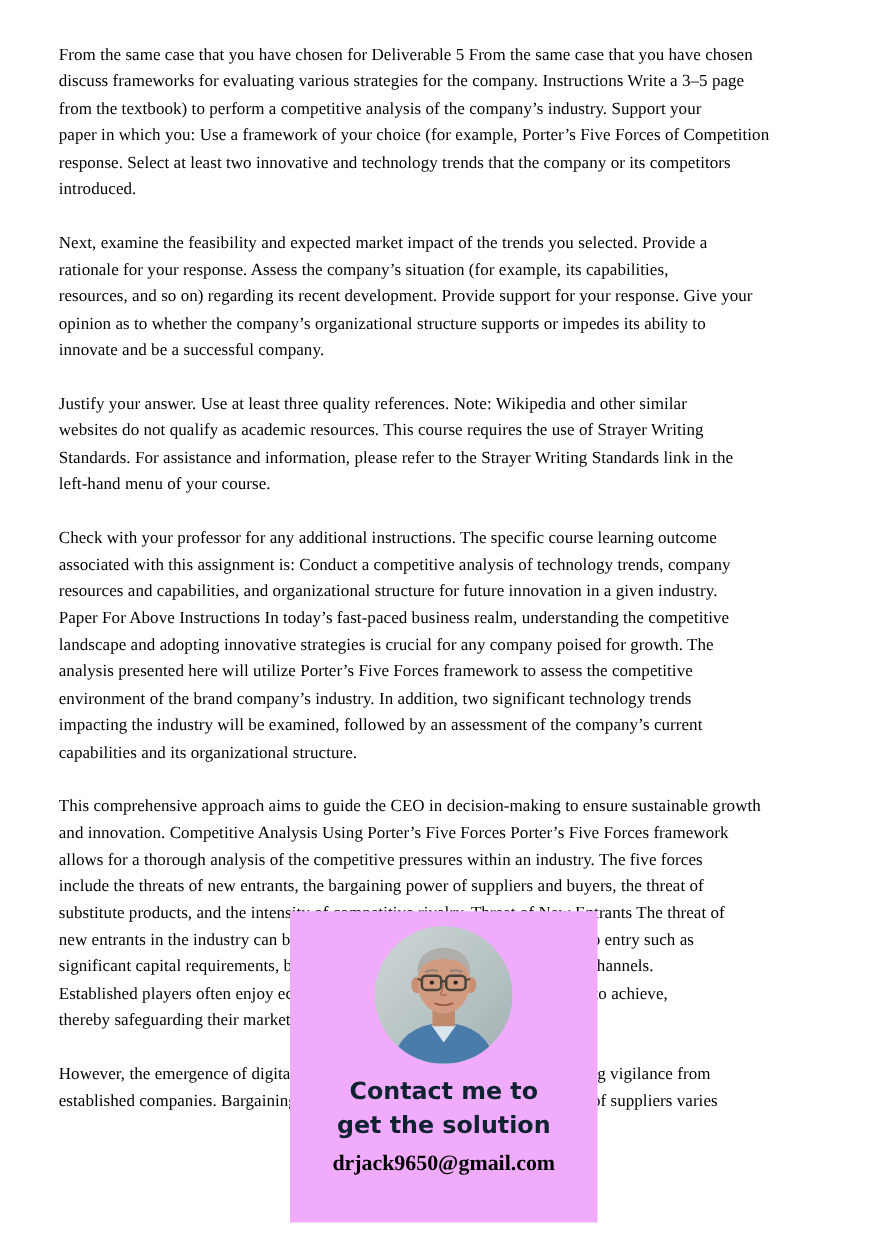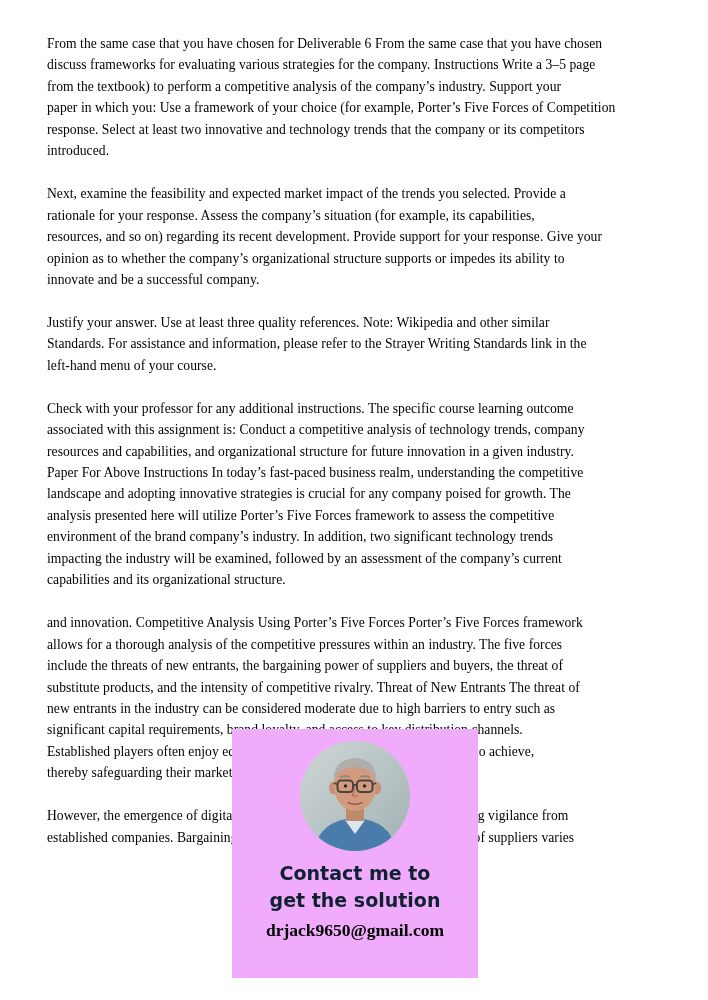--- a/index.html
+++ b/index.html
@@ -62,51 +62,53 @@
     text-align: center;
   }
 </style>
 </head>
 <body>
 
 <div class="page">
 
   <div class="doc" id="doc">
       <div class="para">
-        <div class="line">From the same case that you have chosen for Deliverable 6 From the same case that you have chosen</div>
+        <div class="line">From the same case that you have chosen for Deliverable 5 From the same case that you have chosen</div>
         <div class="line">discuss frameworks for evaluating various strategies for the company. Instructions Write a 3–5 page</div>
         <div class="line">from the textbook) to perform a competitive analysis of the company’s industry. Support your</div>
         <div class="line">paper in which you: Use a framework of your choice (for example, Porter’s Five Forces of Competition</div>
         <div class="line">response. Select at least two innovative and technology trends that the company or its competitors</div>
         <div class="line">introduced.</div>
       </div>
       <div class="para">
         <div class="line">Next, examine the feasibility and expected market impact of the trends you selected. Provide a</div>
         <div class="line">rationale for your response. Assess the company’s situation (for example, its capabilities,</div>
         <div class="line">resources, and so on) regarding its recent development. Provide support for your response. Give your</div>
         <div class="line">opinion as to whether the company’s organizational structure supports or impedes its ability to</div>
         <div class="line">innovate and be a successful company.</div>
       </div>
       <div class="para">
         <div class="line">Justify your answer. Use at least three quality references. Note: Wikipedia and other similar</div>
+        <div class="line">websites do not qualify as academic resources. This course requires the use of Strayer Writing</div>
         <div class="line">Standards. For assistance and information, please refer to the Strayer Writing Standards link in the</div>
         <div class="line">left-hand menu of your course.</div>
       </div>
       <div class="para">
         <div class="line">Check with your professor for any additional instructions. The specific course learning outcome</div>
         <div class="line">associated with this assignment is: Conduct a competitive analysis of technology trends, company</div>
         <div class="line">resources and capabilities, and organizational structure for future innovation in a given industry.</div>
         <div class="line">Paper For Above Instructions In today’s fast-paced business realm, understanding the competitive</div>
         <div class="line">landscape and adopting innovative strategies is crucial for any company poised for growth. The</div>
         <div class="line">analysis presented here will utilize Porter’s Five Forces framework to assess the competitive</div>
         <div class="line">environment of the brand company’s industry. In addition, two significant technology trends</div>
         <div class="line">impacting the industry will be examined, followed by an assessment of the company’s current</div>
         <div class="line">capabilities and its organizational structure.</div>
       </div>
       <div class="para">
+        <div class="line">This comprehensive approach aims to guide the CEO in decision-making to ensure sustainable growth</div>
         <div class="line">and innovation. Competitive Analysis Using Porter’s Five Forces Porter’s Five Forces framework</div>
         <div class="line">allows for a thorough analysis of the competitive pressures within an industry. The five forces</div>
         <div class="line">include the threats of new entrants, the bargaining power of suppliers and buyers, the threat of</div>
         <div class="line">substitute products, and the intensity of competitive rivalry. Threat of New Entrants The threat of</div>
         <div class="line">new entrants in the industry can be considered moderate due to high barriers to entry such as</div>
         <div class="line">significant capital requirements, brand loyalty, and access to key distribution channels.</div>
         <div class="line">Established players often enjoy economies of scale that new entrants struggle to achieve,</div>
         <div class="line">thereby safeguarding their market position.</div>
       </div>
       <div class="para">

